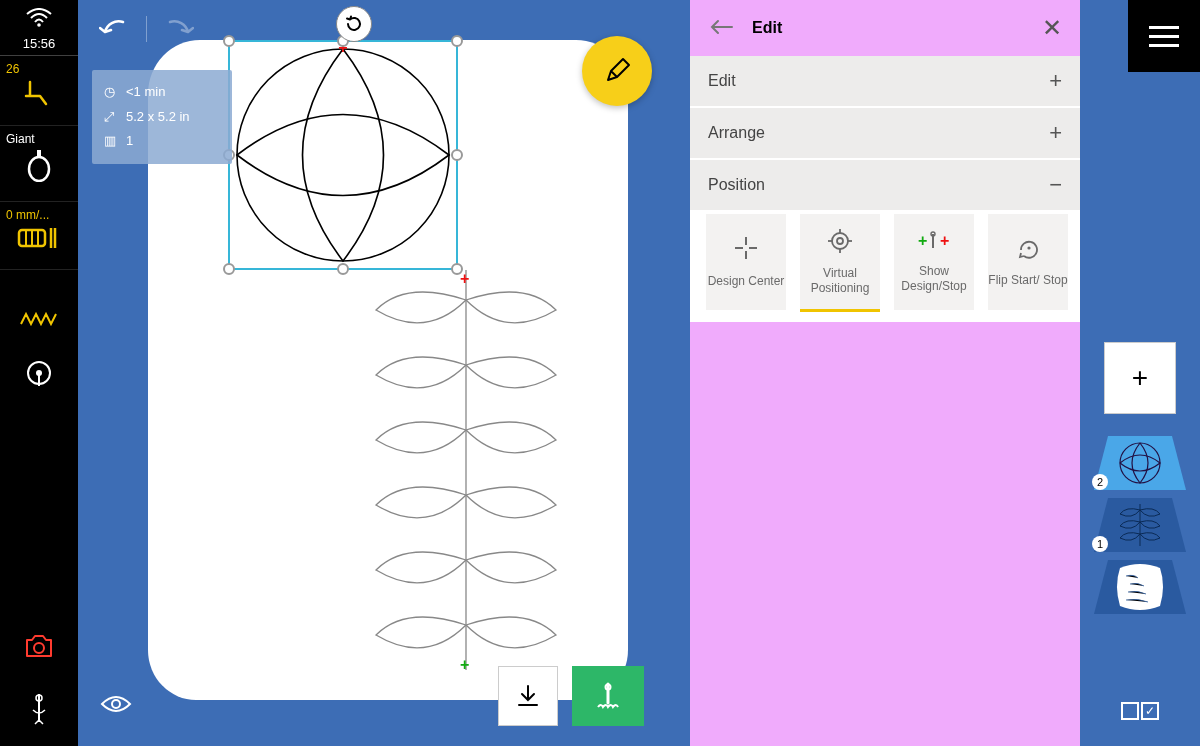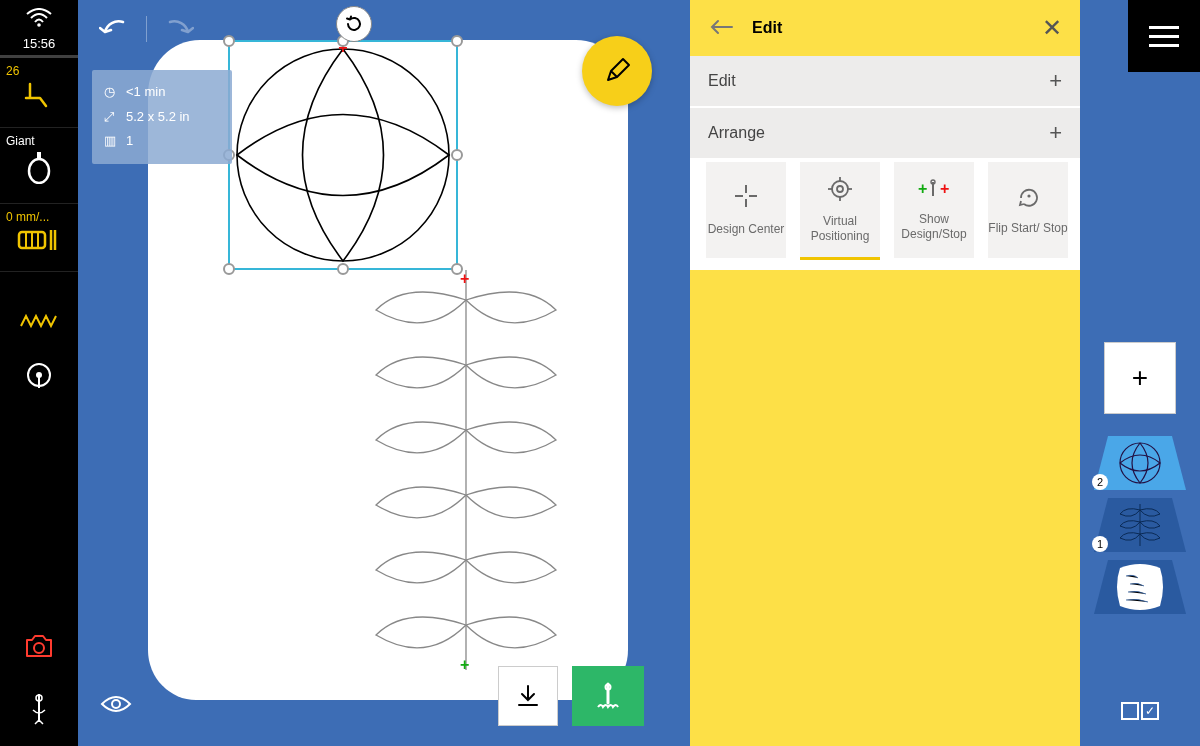--- a/index.html
+++ b/index.html
@@ -2,21 +2,21 @@
 <html><head>
 <meta charset="utf-8">
 <style>
 * { box-sizing: border-box; margin: 0; padding: 0; font-family: Arial, Helvetica, sans-serif; }
 html, body { width: 1200px; height: 746px; overflow: hidden; }
 body { display: flex; background: #3d6db5; }
 
 
 .left-sidebar { width: 78px; height: 100%; background: #000; color: #fff; display: flex; flex-direction: column; align-items: center; padding-top: 6px; }
 .left-sidebar .wifi { font-size: 22px; padding: 2px 0 2px; }
-.left-sidebar .clock { font-size: 13px; padding-bottom: 4px; border-bottom: 3px solid #404040; width: 100%; text-align: center; }
+.left-sidebar .clock { font-size: 13px; padding-bottom: 4px; border-bottom: 1px solid #404040; width: 100%; text-align: center; }
 .left-sidebar .cell { width: 100%; text-align: center; padding: 6px 0 12px; border-bottom: 1px solid #222; }
 .left-sidebar .cell .val { font-size: 12px; display: block; margin-bottom: 4px; text-align: left; padding-left: 6px; }
 .left-sidebar .cell .ic { font-size: 26px; display: block; }
 .left-sidebar .cell.yellow .val, .left-sidebar .cell.yellow .ic { color: #f0c400; }
 .left-sidebar .spacer { flex: 1; }
 .left-sidebar .tool { width: 100%; text-align: center; padding: 14px 0; font-size: 24px; }
 .left-sidebar .camera { color: #ff3b2f; }
 
 
 .canvas-col { flex: 1; position: relative; }
@@ -40,21 +40,21 @@
 
 .eye-btn{ position:absolute; left:22px; bottom:26px; color:#fff; font-size:24px; }
 .dl-btn{ position:absolute; left:420px; bottom:20px; width:60px; height:60px; background:#fff; border:1px solid #ccc; display:flex; align-items:center; justify-content:center; font-size:24px; }
 .go-btn{ position:absolute; left:494px; bottom:20px; width:72px; height:60px; background:#2db768; display:flex; align-items:center; justify-content:center; color:#fff; font-size:26px; }
 
 
 .design-circle{position:absolute;left:154px;top:44px;}
 .design-leaves{position:absolute;left:268px;top:270px;}
 
 
-.edit-panel { width: 390px; height: 100%; background:#fde047; display:flex; flex-direction:column;margin-left:48px; }
+.edit-panel { width: 390px; height: 100%; background:#f0abfc; display:flex; flex-direction:column;margin-left:48px; }
 .edit-header { display:flex; align-items:center; padding:14px 18px; gap:18px; }
 .edit-header .back { font-size:20px; color:#666; }
 .edit-header .ttl { font-size:16px; font-weight:bold; }
 .edit-header .close { margin-left:auto; font-size:24px; color:#555; }
 .accordion { background:#edeceb; border-bottom:2px solid #fff; padding:12px 18px; display:flex; align-items:center; font-size:16px; color:#444; }
 .accordion .exp { margin-left:auto; font-size:22px; color:#555; }
 .grid-tools { display:grid; grid-template-columns: repeat(4, 1fr); gap:14px; padding: 2px 12px 12px 16px; background:#fff; }
 .grid-tools .tool-btn { background:#f3f2f1; height:96px; display:flex; flex-direction:column; align-items:center; justify-content:center; gap:6px; color:#6a6a6a; font-size:12px; line-height:1.25; text-align:center; position:relative; }
 .grid-tools .tool-btn .ic { font-size:22px; }
 .grid-tools .tool-btn.accent::after{content:"";position:absolute;left:0;right:0;bottom:-2px;height:3px;background:#f0c400;}
@@ -264,20 +264,24 @@
   </div>
 
   <div class="accordion">
     <span>Edit</span>
     <span class="exp">+</span>
   </div>
   <div class="accordion">
     <span>Arrange</span>
     <span class="exp">+</span>
   </div>
+  <div class="accordion">
+    <span>Position</span>
+    <span class="exp">−</span>
+  </div>
 
   <div class="grid-tools">
     <div class="tool-btn">
       <span class="ic"><svg width="26" height="26" viewBox="0 0 26 26">
             <line x1="13" y1="2" x2="13" y2="10" stroke="#6a6a6a" stroke-width="2"></line>
             <line x1="13" y1="16" x2="13" y2="24" stroke="#6a6a6a" stroke-width="2"></line>
             <line x1="2" y1="13" x2="10" y2="13" stroke="#6a6a6a" stroke-width="2"></line>
             <line x1="16" y1="13" x2="24" y2="13" stroke="#6a6a6a" stroke-width="2"></line>
           </svg></span>
       <span>Design Center</span>

